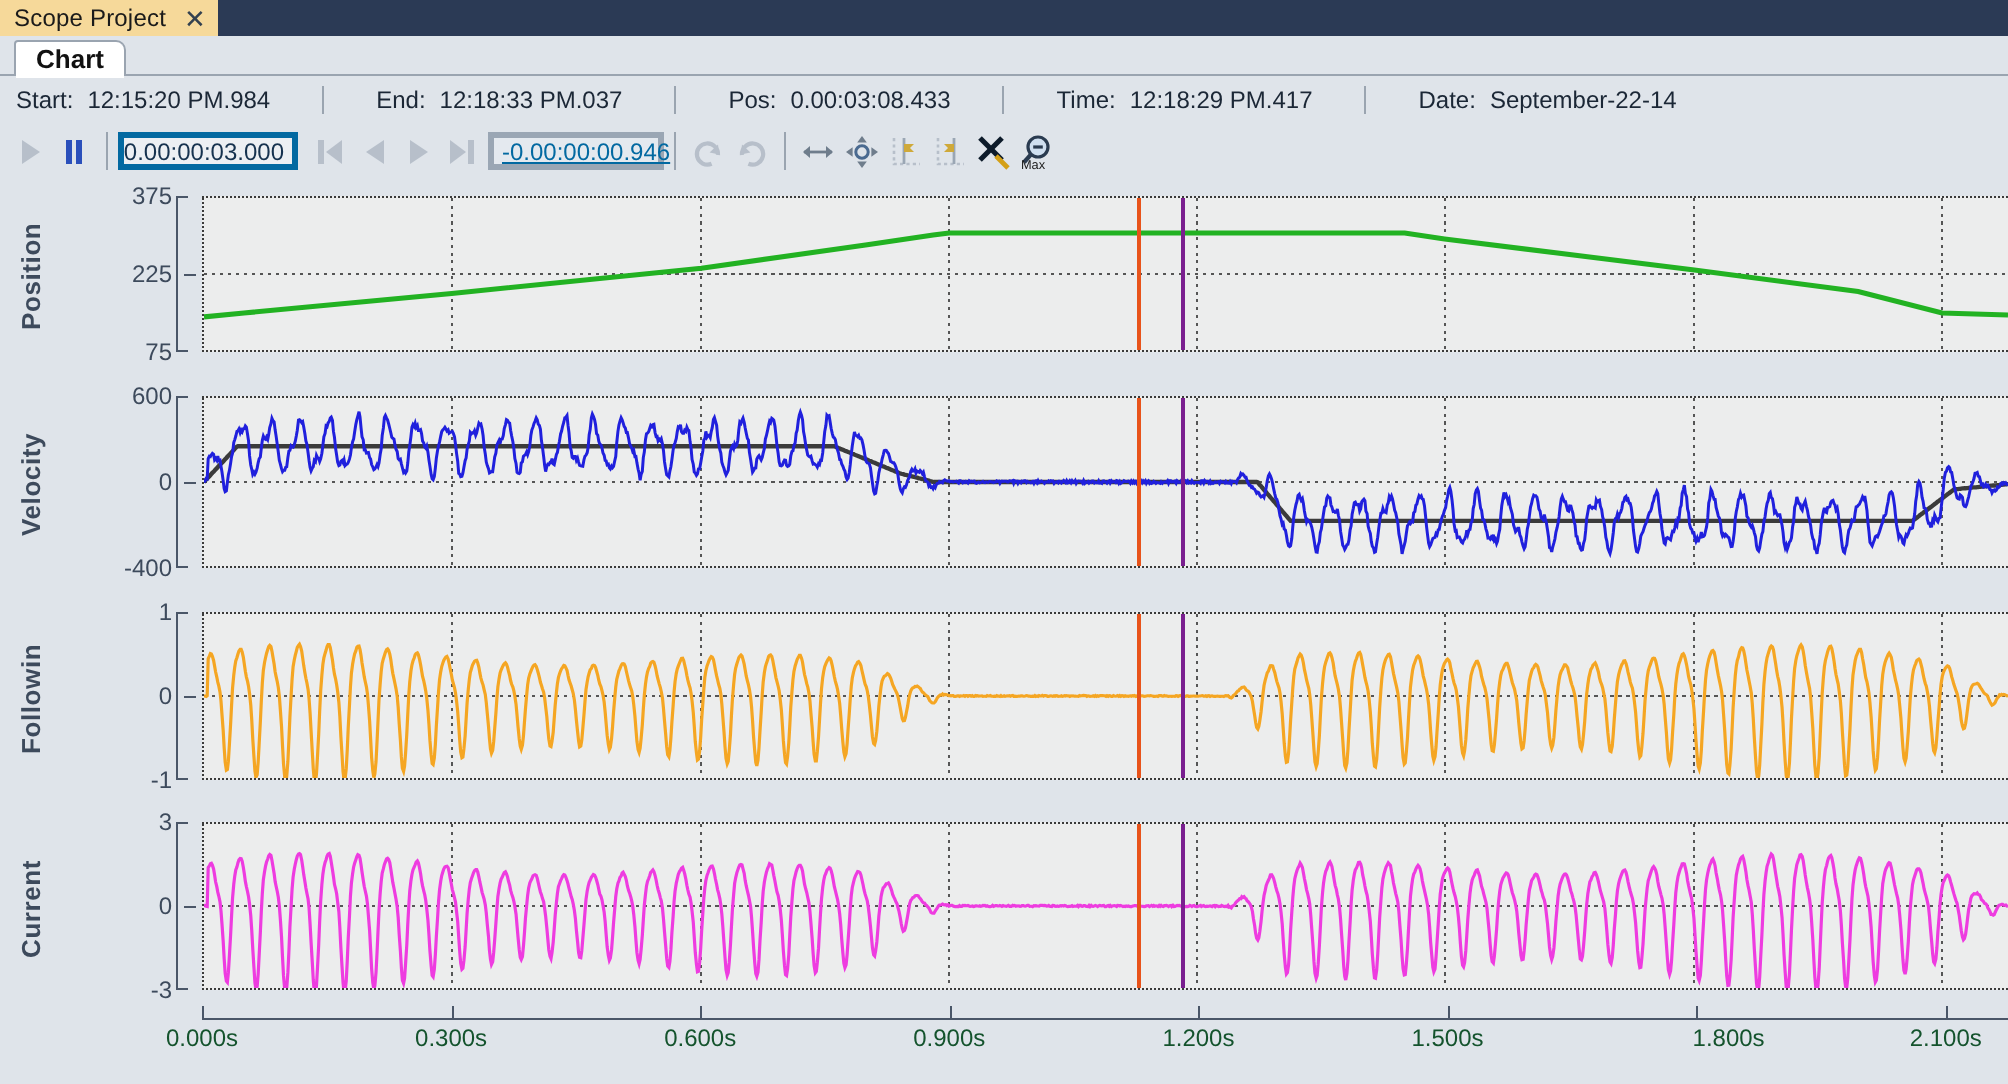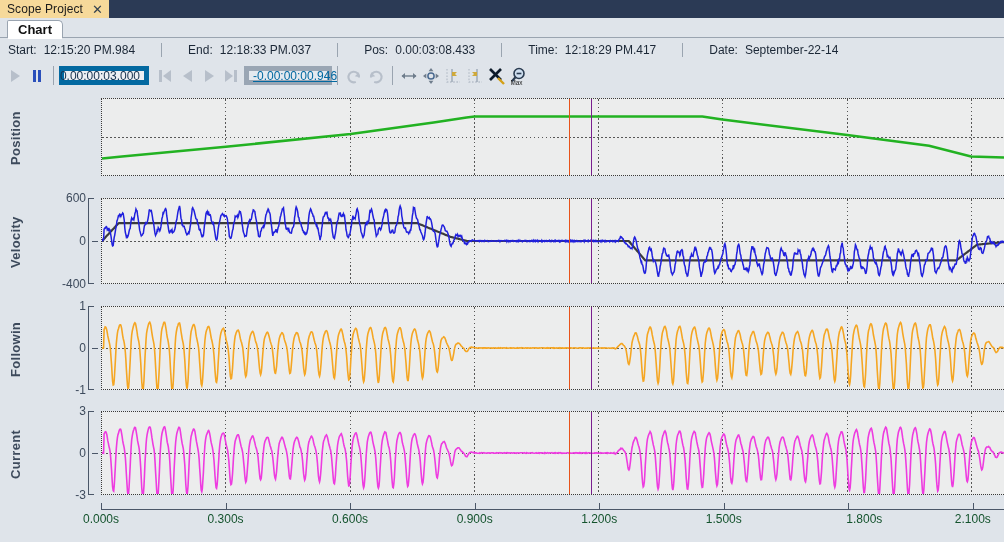--- a/index.html
+++ b/index.html
@@ -73,21 +73,21 @@
     display:flex;align-items:center;
     background:#dfe4ea;
   }
   .tb-sep{width:1px;height:19px;background:#9aa4b0;margin:0 5px;flex:0 0 1px;}
   .tb-btn{
     width:22px;height:22px;display:flex;align-items:center;justify-content:center;
     flex:0 0 22px;
   }
   .tb-field{
     height:19px;min-width:88px;box-sizing:border-box;
-    border:5px solid #0369a1;background:#eceff3;
+    border:3px solid #0369a1;background:#eceff3;
     display:flex;align-items:center;justify-content:flex-end;
     padding:0 4px;font-size:12px;color:#16324f;
   }
   .tb-field.dim{color:#0369a1;border-color:#9aa6b4;background:#e4e9ef;text-decoration:underline;}
 
   
   .gl-play{width:0;height:0;border-left:9px solid #b7bfca;border-top:6px solid transparent;border-bottom:6px solid transparent;}
   .gl-pause{display:flex;gap:2px;}
   .gl-pause i{display:block;width:3px;height:12px;background:#2a4fbb;}
   .gl-first{display:flex;align-items:center;}
@@ -268,20 +268,27 @@
         <path d="M5.4 11.3 L2 15.2" stroke="#2a3b50" stroke-width="2.2"></path>
         <text x="6.5" y="18.6" font-size="6.4" font-family="Liberation Sans, sans-serif" fill="#1a1a1a" text-anchor="middle">Max</text>
       </svg>
     </div>
   </div>
 
   <div class="plots">
 
     <div class="panel" id="p0" style="top:0px;height:95px;">
       <div class="ptitle" style="top:8px;height:80px;">Position</div>
+      <div class="yaxis">
+        <div class="ybracket" style="top:8px;height:78px;"></div>
+        <div class="ymid" style="top:47px;"></div>
+        <div class="ytick" style="top:8px;">375</div>
+        <div class="ytick" style="top:47px;">225</div>
+        <div class="ytick" style="top:86px;">75</div>
+      </div>
       <div class="plotarea" style="top:8px;height:78px;">
         <svg viewBox="0 0 903 78" preserveAspectRatio="none">
           <g stroke="#555" stroke-width="1" stroke-dasharray="1.6 2.4" shape-rendering="crispEdges">
             <line x1="124" y1="0" x2="124" y2="78"></line>
               <line x1="249" y1="0" x2="249" y2="78"></line>
             <line x1="373" y1="0" x2="373" y2="78"></line>
               <line x1="497" y1="0" x2="497" y2="78"></line>
             <line x1="621" y1="0" x2="621" y2="78"></line>
               <line x1="746" y1="0" x2="746" y2="78"></line>
             <line x1="870" y1="0" x2="870" y2="78"></line>

